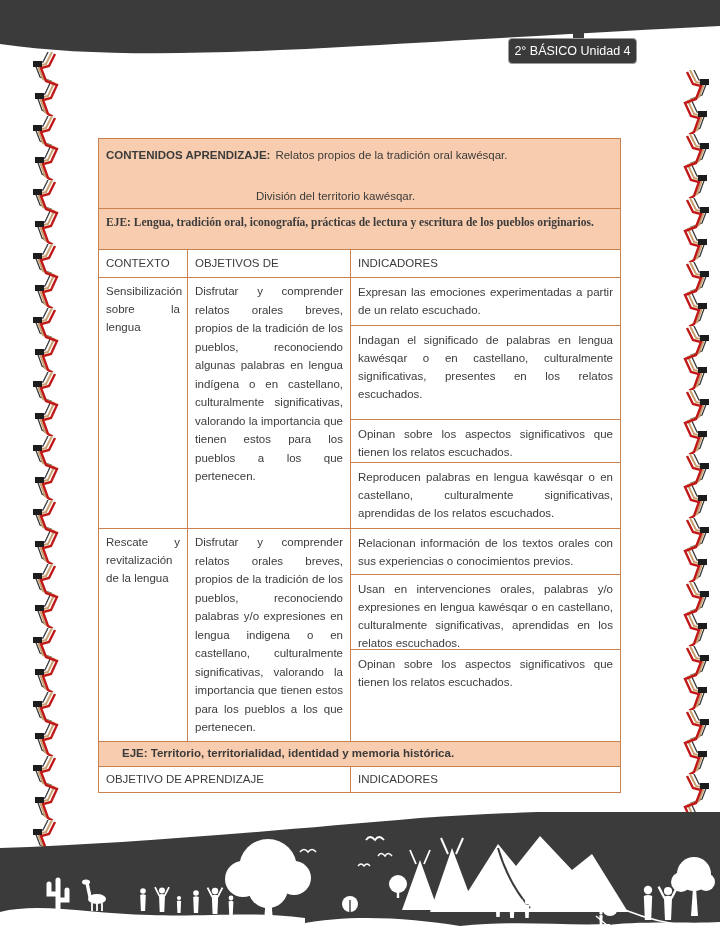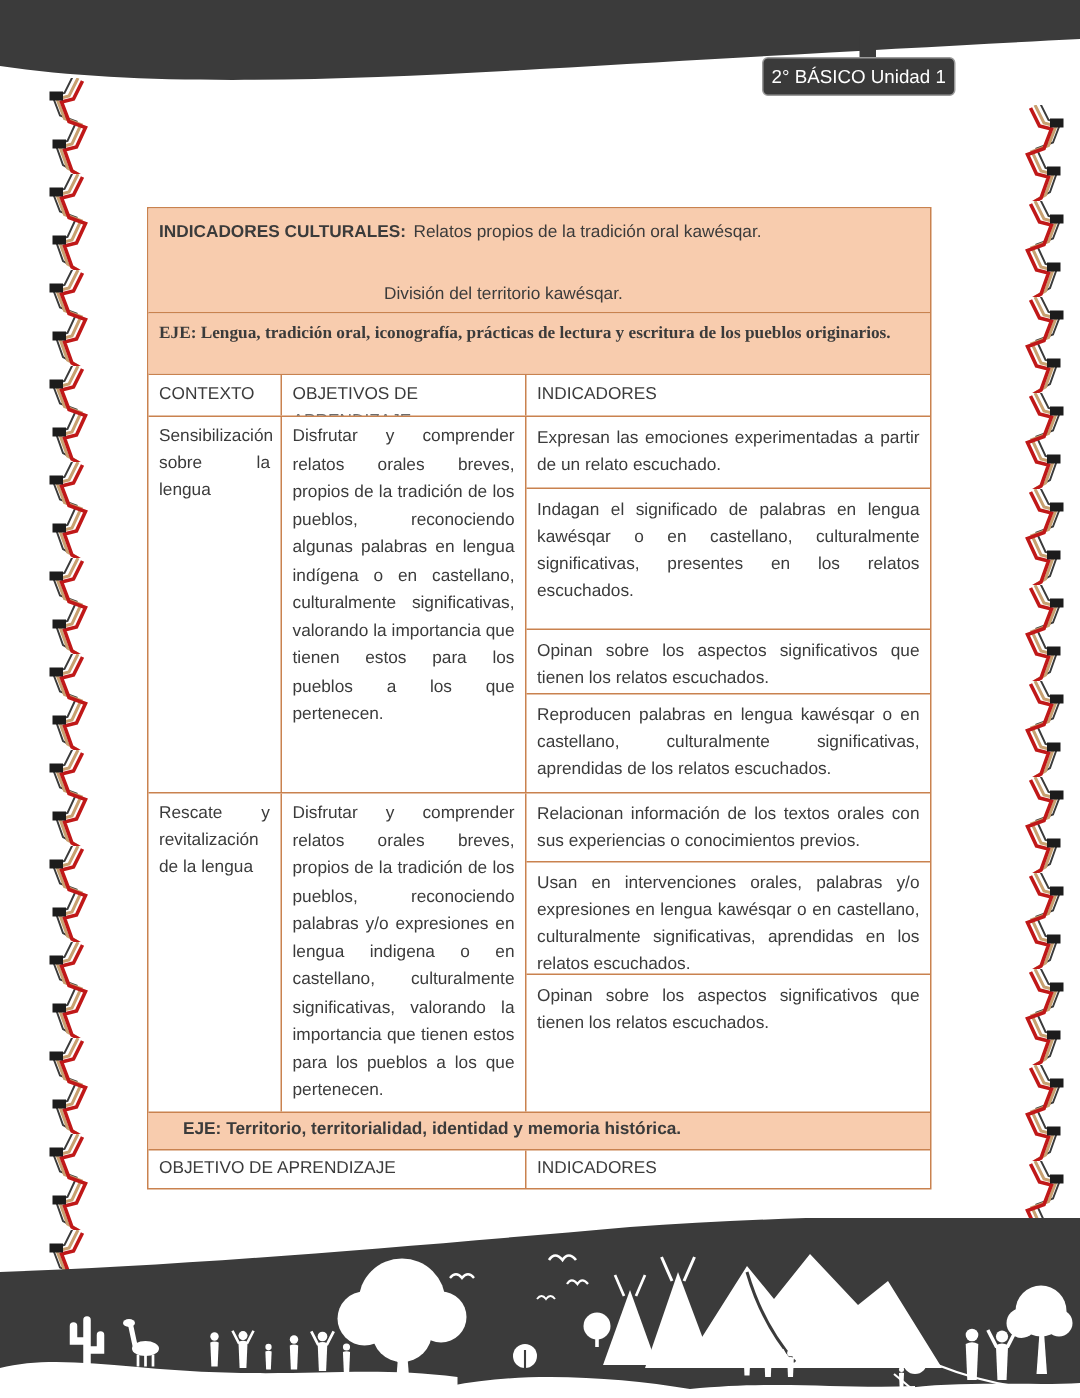--- a/index.html
+++ b/index.html
@@ -50,21 +50,21 @@
 </head>
 <body>
 
 <div id="page">
 
   <svg class="top-banner" viewBox="0 0 720 70" preserveAspectRatio="none">
     <path d="M0,0 L720,0 L720,26 C620,31 500,38 360,46 C220,54 95,58 0,44 Z" fill="#3b3b3b"></path>
     <rect x="573" y="24" width="11" height="18" fill="#3b3b3b"></rect>
   </svg>
   <div class="unit-badge">
-    <span>2° BÁSICO Unidad 1</span>
+    <span>2° BÁSICO Unidad 4</span>
   </div>
 
   <svg class="ornament" style="left:26px;top:52px;" width="52" height="800" viewBox="0 0 52 800">
     <defs>
       <pattern id="zzL" width="52" height="64" patternUnits="userSpaceOnUse">
         <polyline points="23,-2 17,10 9,12 14,25 25,29 19,42 11,44 16,58 23,62" fill="none" stroke="#3a3a3a" stroke-width="1.3"></polyline>
         <polyline points="26,0 20,12 12,14 17,27 28,31 22,44 14,46 19,60 26,64" fill="none" stroke="#c8a070" stroke-width="2"></polyline>
         <polyline points="29,2 23,14 15,16 20,29 31,33 25,46 17,48 22,62 29,66" fill="none" stroke="#c01818" stroke-width="2.4"></polyline>
         <rect x="7" y="9" width="9" height="6" fill="#1c1c1c"></rect>
         <rect x="9" y="41" width="9" height="6" fill="#1c1c1c"></rect>
@@ -84,21 +84,21 @@
       </pattern>
     </defs>
     <rect x="0" y="0" width="52" height="762" fill="url(#zzR)"></rect>
   </svg>
 
   <div class="doc-table">
 
     <div class="t-row">
       <div class="cell peach contenidos-cell" style="width:100%;">
         <div>
-          <span class="bold" style="margin-right:5px;">INDICADORES CULTURALES:</span><span>Relatos propios de la tradición oral kawésqar.</span>
+          <span class="bold" style="margin-right:5px;">CONTENIDOS APRENDIZAJE:</span><span>Relatos propios de la tradición oral kawésqar.</span>
         </div>
         <div class="hang">División del territorio kawésqar.</div>
         <div class="hang">Expresiones del patrimonio cultural kawésqar.</div>
       </div>
     </div>
 
     <div class="t-row">
       <div class="cell peach bold eje-cell">EJE: Lengua, tradición oral, iconografía, prácticas de lectura y escritura de los pueblos originarios.</div>
     </div>
 

